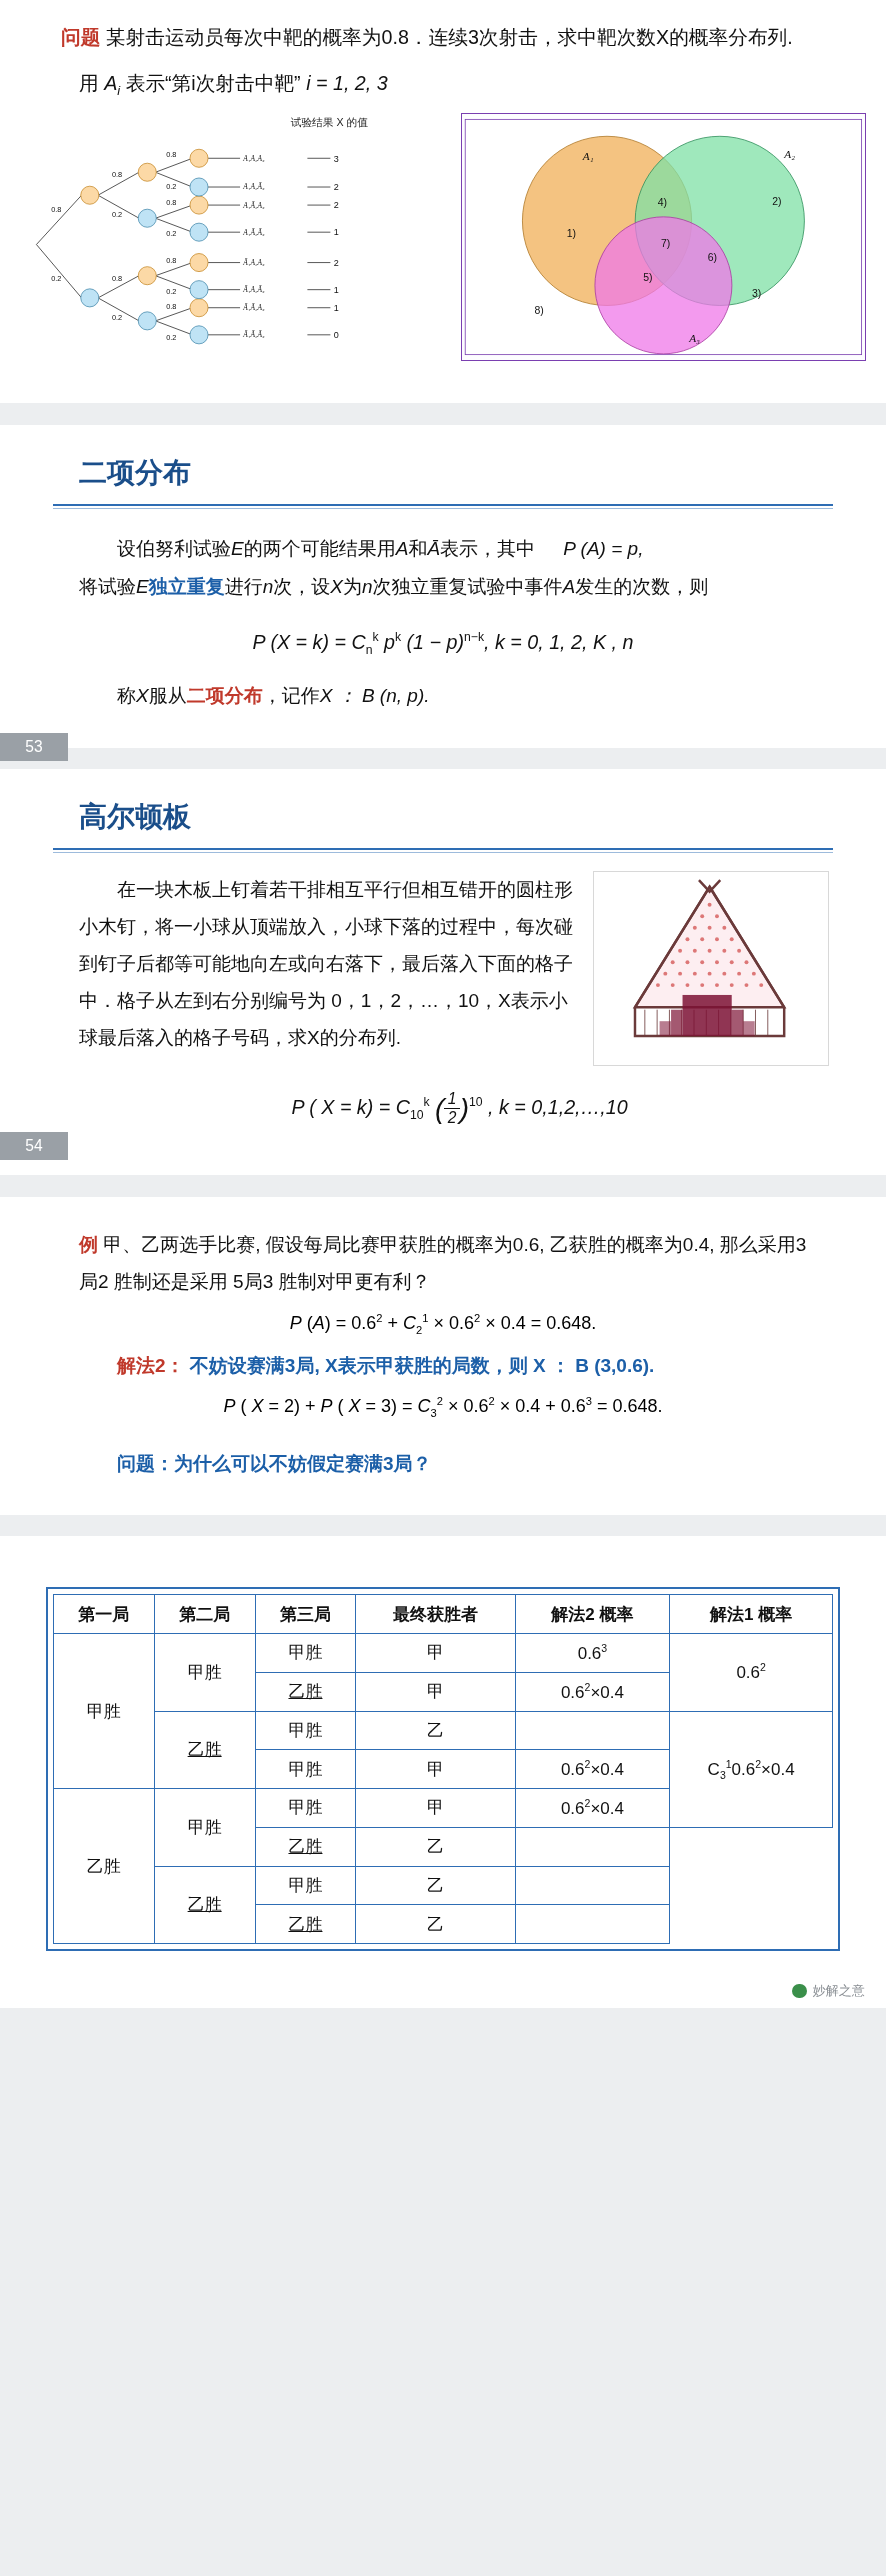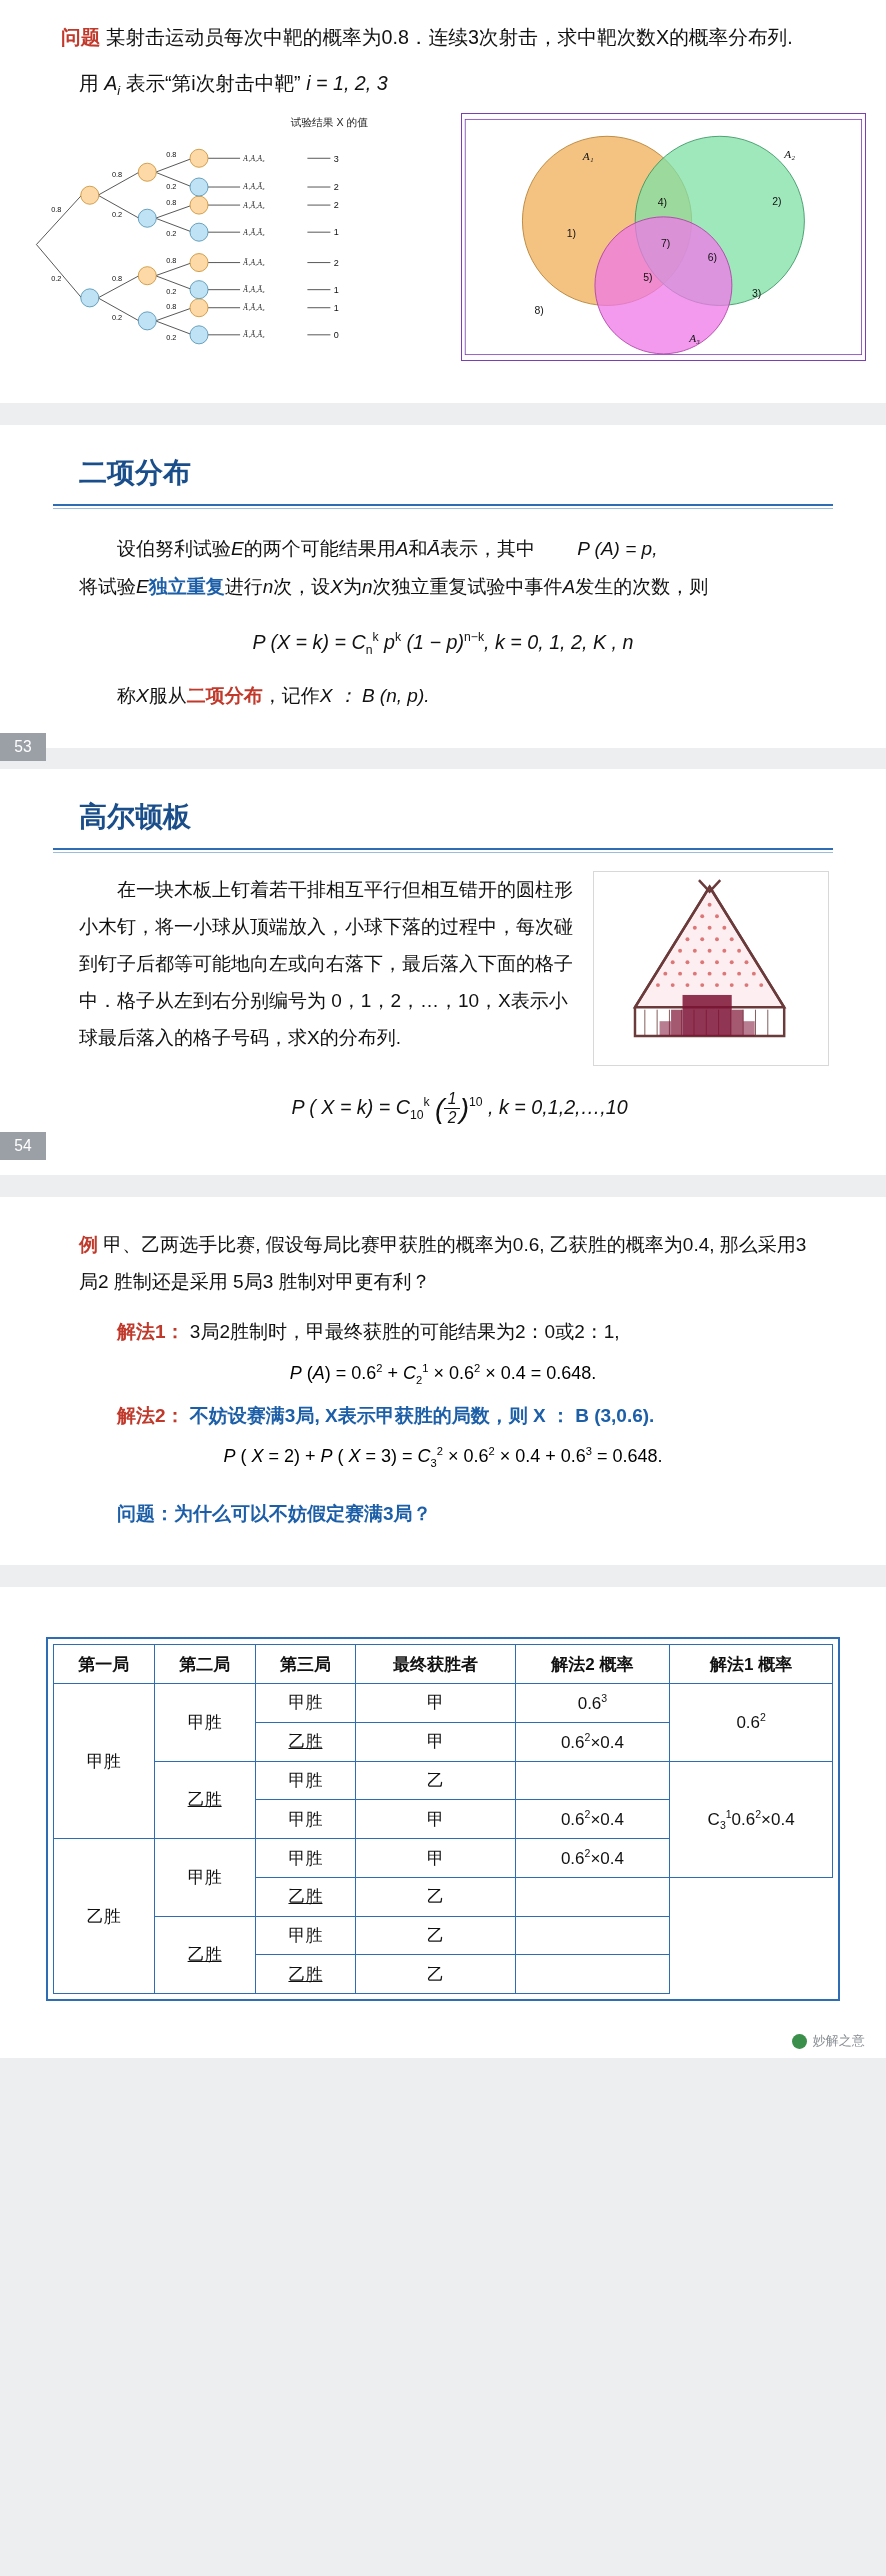--- a/index.html
+++ b/index.html
@@ -26,21 +26,21 @@
   .rulewrap{padding:0 53px;}
   .rule{height:2.5px;background:#2e6db4;}
   .rule2{height:0.8px;background:#9dbbdc;margin-top:1.6px;}
   .body-txt{font-size:19px;color:#111;line-height:2.0;padding:21.3px 79px 0 79px;}
   .indent{display:inline-block;width:2em;}
   .b-blue{color:#1c5fa8;font-weight:bold;}
   .b-red{color:#c0392b;font-weight:bold;}
   .formula{text-align:center;font-size:19.7px;font-style:italic;padding:24.6px 0 14.8px 0;color:#111;}
   sup.e{font-size:0.62em;vertical-align:super;font-style:normal;}
   sub.e{font-size:0.62em;vertical-align:sub;font-style:normal;}
-  .pagenum{position:absolute;left:0;bottom:14.8px;width:46px;height:28px;background:#9aa0a6;color:#fff;
+  .pagenum{position:absolute;left:0;bottom:14.8px;width:68px;height:28px;background:#9aa0a6;color:#fff;
            font-size:15.6px;display:flex;align-items:center;justify-content:center;}
   .pagenum.cut{bottom:-13px;}
 
   
   .galton-row{display:flex;align-items:flex-start;padding:18px 57px 0 79px;gap:15px;}
   .galton-txt{flex:1;font-size:19px;line-height:1.95;color:#111;}
   .galton-img{flex:0 0 234px;height:193px;border:0.8px solid #d8d8d8;background:#fff;position:relative;overflow:hidden;}
 
   
   .ex-txt{font-size:19px;color:#111;line-height:1.95;padding:0 66px 0 79px;}
@@ -201,21 +201,21 @@
 
   <div class="card slide">
     <div class="s-title">二项分布</div>
     <div class="rulewrap">
         <div class="rule"></div>
         <div class="rule2"></div>
       </div>
 
     <div class="body-txt">
       <span class="indent"></span><span>设伯努利试验</span><span class="ital">E</span><span>的两个可能结果用</span><span class="ital">A</span><span>和</span><span class="ital">Ā</span><span>表示，其中</span>
-      <span class="ital" style="margin-left:37px">P (A) = p,</span><br>
+      <span class="ital" style="margin-left:23px">P (A) = p,</span><br>
       <span>将试验</span><span class="ital">E</span><span class="b-blue">独立重复</span><span>进行</span><span class="ital">n</span><span>次，设</span><span class="ital">X</span><span>为</span><span class="ital">n</span><span>次独立重复试验中事件</span><span class="ital">A</span><span>发生的次数，则</span>
     </div>
 
     <div class="formula">
       <span class="ital">P</span> (<span class="ital">X</span> = <span class="ital">k</span>) = <span class="ital">C</span><sub class="e ital">n</sub><sup class="e ital">k</sup> <span class="ital">p</span><sup class="e ital">k</sup> (1 − <span class="ital">p</span>)<sup class="e ital">n−k</sup>, <span class="ital">k</span> = 0, 1, 2, K , <span class="ital">n</span>
     </div>
 
     <div class="body-txt" style="padding-top:4.9px">
       <span class="indent"></span><span>称</span><span class="ital">X</span><span>服从</span><span class="b-red">二项分布</span><span>，记作</span><span class="ital">X ： B (n, p).</span>
     </div>
@@ -314,24 +314,20 @@
   </div>
 
   <div class="gap"></div>
 
   <div class="card slide">
     <div class="ex-txt">
       <span class="ex-lab">例</span>
       <span>甲、乙两选手比赛, 假设每局比赛甲获胜的概率为0.6, 乙获胜的概率为0.4, 那么采用3 局2 胜制还是采用 5局3 胜制对甲更有利？</span>
     </div>
 
-    <div class="ex-txt" style="padding-top:13px">
-      <span class="indent"></span><span class="sol-lab">解法1：</span>
-      <span>3局2胜制时，甲最终获胜的可能结果为2：0或2：1,</span>
-    </div>
     <div class="mid">
       <span class="ital">P</span> (<span class="ital">A</span>) = 0.6<sup class="e">2</sup> + <span class="ital">C</span><sub class="e">2</sub><sup class="e">1</sup> × 0.6<sup class="e">2</sup> × 0.4 = 0.648.
     </div>
 
     <div class="ex-txt">
       <span class="indent"></span><span class="sol-lab">解法2：</span>
       <span class="b-blue">不妨设赛满3局, X表示甲获胜的局数，则  X ： B (3,0.6).</span>
     </div>
     <div class="mid">
       <span class="ital">P</span> ( <span class="ital">X</span> = 2) + <span class="ital">P</span> ( <span class="ital">X</span> = 3) = <span class="ital">C</span><sub class="e">3</sub><sup class="e">2</sup> × 0.6<sup class="e">2</sup> × 0.4 + 0.6<sup class="e">3</sup> = 0.648.

